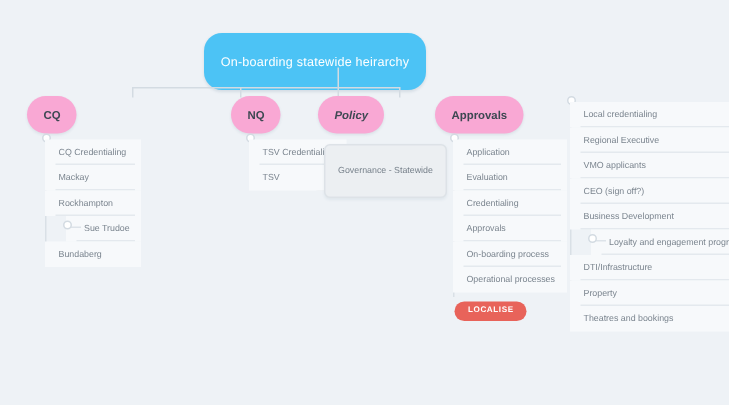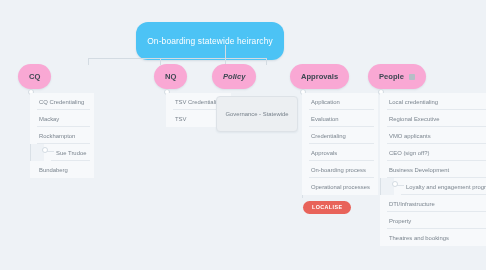--- a/index.html
+++ b/index.html
@@ -276,24 +276,20 @@
       <div class="item last">
           <span>Operational processes</span>
         </div>
       <div class="badge">
           <span>LOCALISE</span>
         </div>
     </div>
   </div>
 
   <div class="col" style="left:368px;">
-    <div class="col-head">
-      <span>People</span>
-      <span class="head-icon"></span>
-    </div>
     <div class="items">
       <div class="spine"></div>
       <div class="spine-dot"></div>
       <div class="item">
           <span>Local credentialing</span>
         </div>
       <div class="item">
           <span>Regional Executive</span>
         </div>
       <div class="item">

